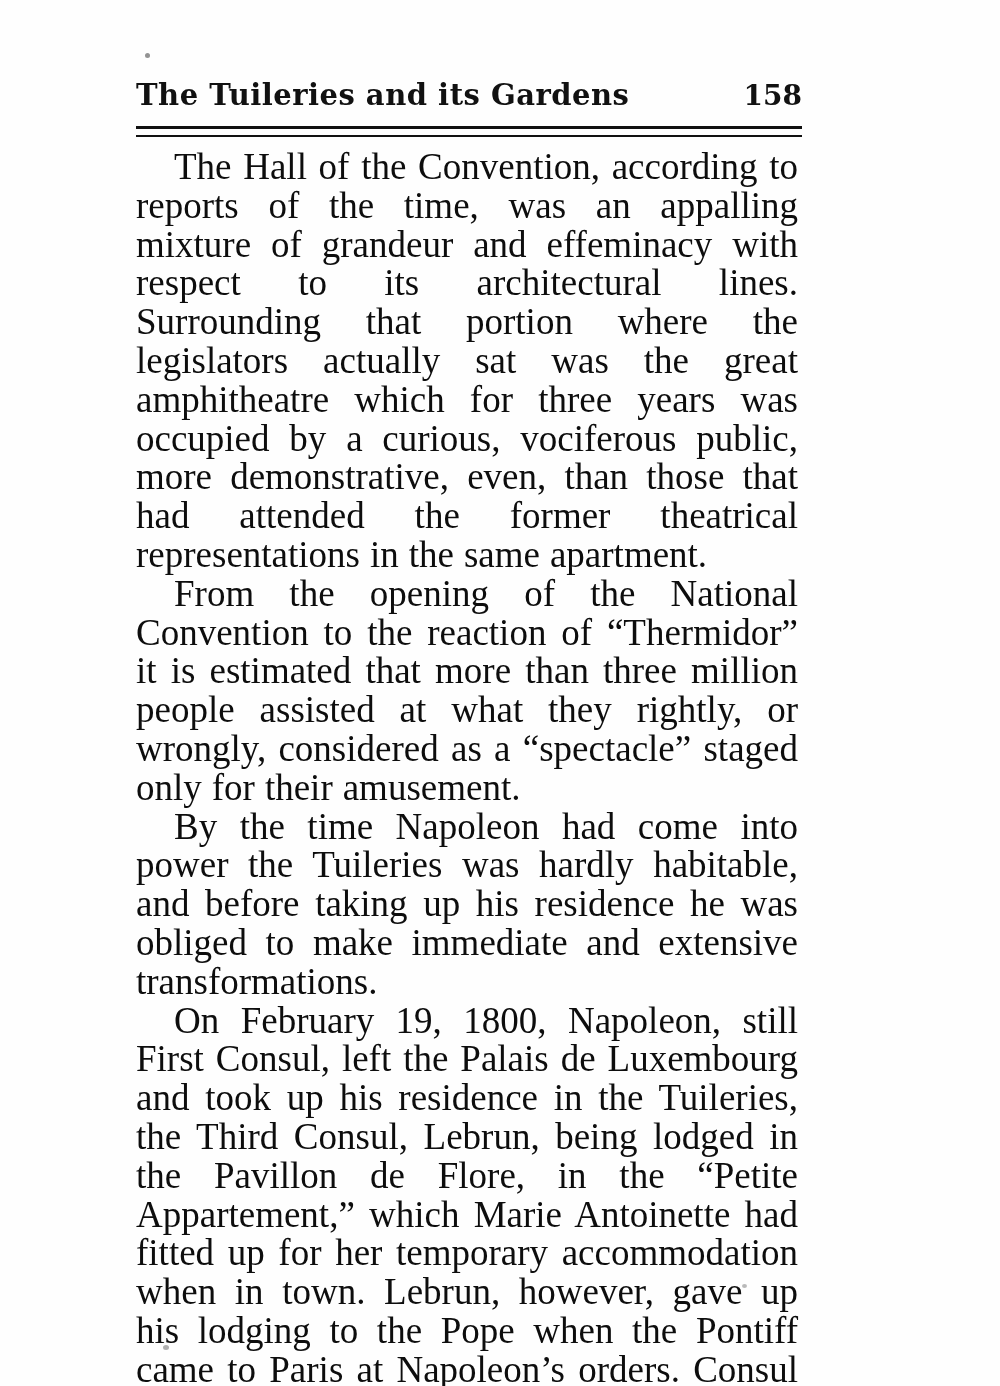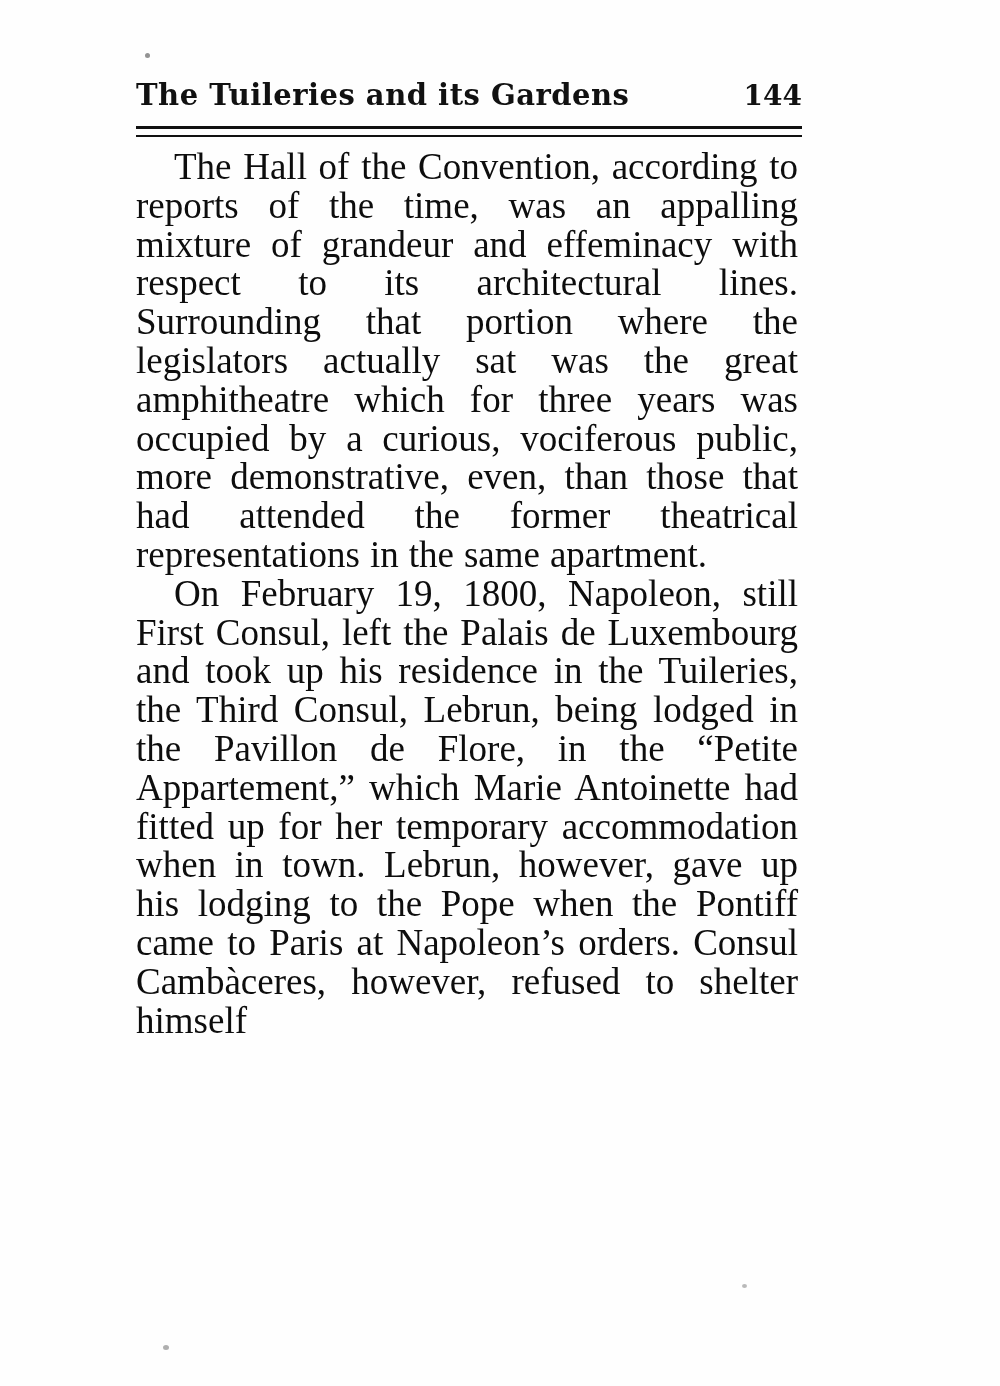--- a/index.html
+++ b/index.html
@@ -87,23 +87,25 @@
 <body>
 
 <div class="page">
 
   <span class="speck s1"></span>
   <span class="speck s2"></span>
   <span class="speck s3"></span>
 
   <div class="header">
     <span class="running-title">The Tuileries and its Gardens</span>
-    <span class="folio">144</span>
+    <span class="folio">158</span>
   </div>
 
   <div class="rule"></div>
 
   <div class="body-text">
     <p>The Hall of the Convention, according to reports of the time, was an appalling mixture of grandeur and effeminacy with respect to its architectural lines.  Surrounding that portion where the legislators actually sat was the great amphitheatre which for three years was occupied by a curious, vociferous public, more demonstrative, even, than those that had attended the former theatrical representations in the same apartment.</p>
+    <p>From the opening of the National Convention to the reaction of “Thermidor” it is estimated that more than three million people assisted at what they rightly, or wrongly, considered as a “spectacle” staged only for their amusement.</p>
+    <p>By the time Napoleon had come into power the Tuileries was hardly habitable, and before taking up his residence he was obliged to make immediate and extensive transformations.</p>
     <p>On February 19, 1800, Napoleon, still First Consul, left the Palais de Luxembourg and took up his residence in the Tuileries, the Third Consul, Lebrun, being lodged in the Pavillon de Flore, in the “Petite Appartement,” which Marie Antoinette had fitted up for her temporary accommodation when in town.  Lebrun, however, gave up his lodging to the Pope when the Pontiff came to Paris at Napoleon’s orders.  Consul Cambàceres, however, refused to shelter himself</p>
   </div>
 
 </div>
 
 </body></html>

